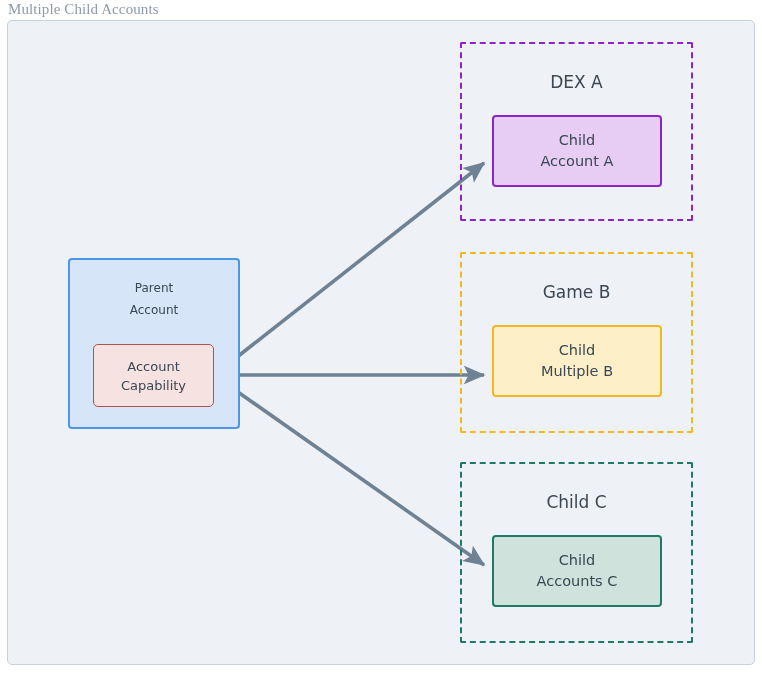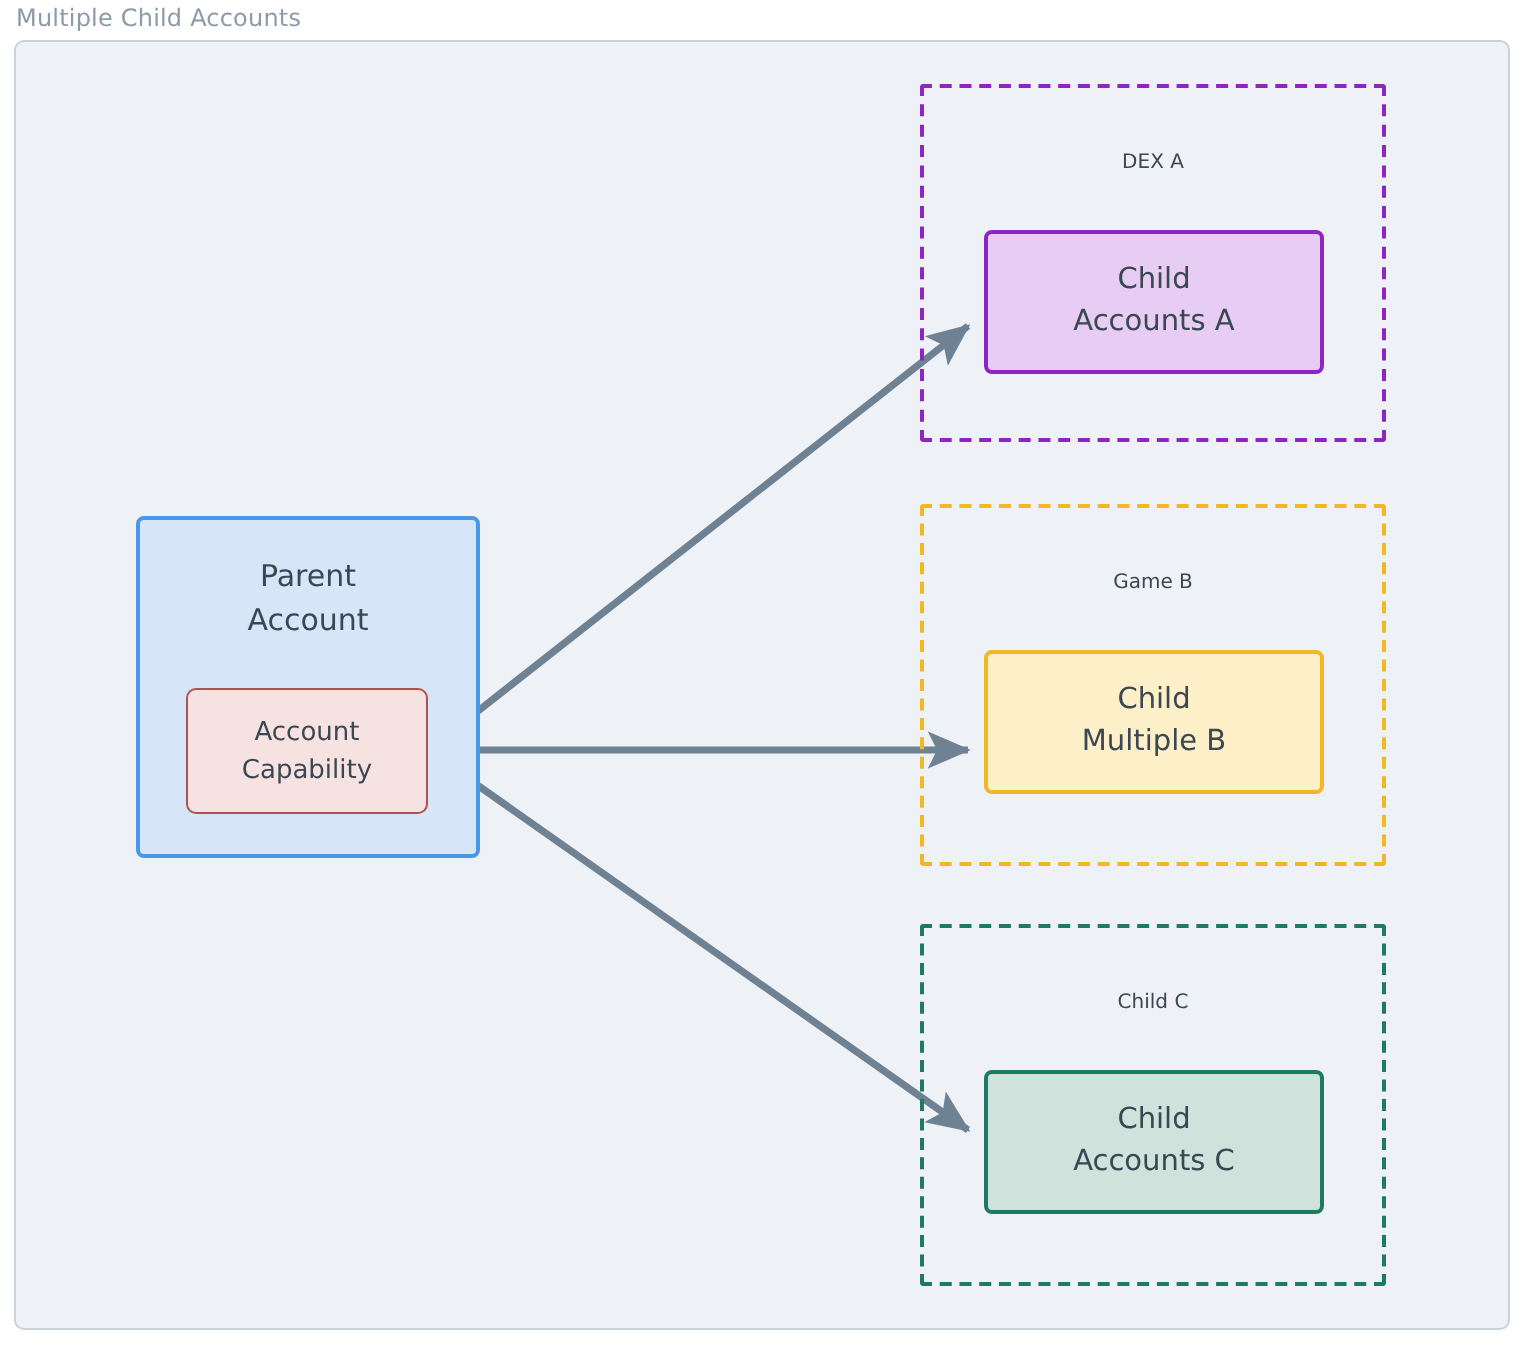--- a/index.html
+++ b/index.html
@@ -15,25 +15,26 @@
     height: 678px;
     background: #ffffff;
     overflow: hidden;
   }
 
   
   .frame-title {
     position: absolute;
     left: 8px;
     top: 2px;
-    font-size: 12px;
+    font-size: 15px;
     color: #8d9aa8;
     letter-spacing: 0.1px;
     line-height: 14px;
     white-space: nowrap;
+    font-family: Liberation Serif, serif;
   }
 
   
   .frame {
     position: absolute;
     left: 7px;
     top: 20px;
     width: 748px;
     height: 645px;
     background: #eef1f5;
@@ -72,21 +73,21 @@
     top: 258px;
     width: 172px;
     height: 171px;
     background: #d6e5f7;
     border: 2px solid #4a97e8;
     border-radius: 4px;
     justify-content: flex-start;
     padding-top: 17px;
   }
   .parent-account .node-label {
-    font-size: 15px;
+    font-size: 12px;
     line-height: 22px;
   }
 
   
   .account-capability {
     left: 93px;
     top: 344px;
     width: 121px;
     height: 63px;
     background: #f6e3e1;
@@ -102,21 +103,21 @@
     box-sizing: border-box;
     border-radius: 2px;
     background: transparent;
   }
   .group-title {
     position: absolute;
     left: 0;
     right: 0;
     top: 28px;
     text-align: center;
-    font-size: 10px;
+    font-size: 17px;
     color: #3b4752;
     line-height: 20px;
   }
 
   .group-dex   { left: 460px; top: 42px;  width: 233px; height: 179px; border: 2.2px dashed #8e24c4; }
   .group-defi  { left: 460px; top: 252px; width: 233px; height: 181px; border: 2.2px dashed #f2b822; }
   .group-game  { left: 460px; top: 462px; width: 233px; height: 181px; border: 2.2px dashed #1f7a63; }
 
   
   .child-a {
@@ -165,21 +166,21 @@
   <div class="node account-capability">
     <span class="node-label">Account</span>
     <span class="node-label">Capability</span>
   </div>
 
   <div class="group group-dex">
     <div class="group-title">DEX A</div>
   </div>
   <div class="node child-a">
     <span class="node-label">Child</span>
-    <span class="node-label">Accounts A</span>
+    <span class="node-label">Account A</span>
   </div>
 
   <div class="group group-defi">
     <div class="group-title">Game B</div>
   </div>
   <div class="node child-b">
     <span class="node-label">Child</span>
     <span class="node-label">Multiple B</span>
   </div>
 

